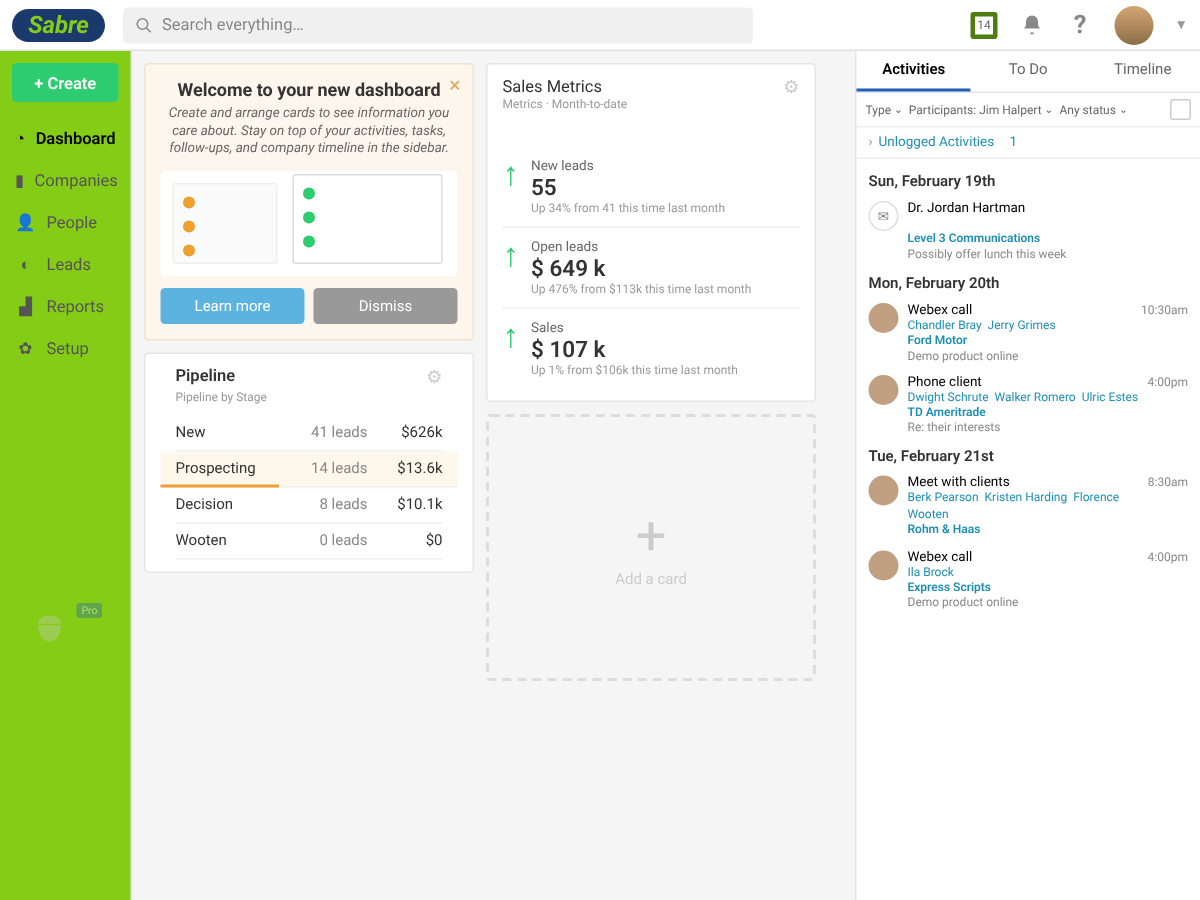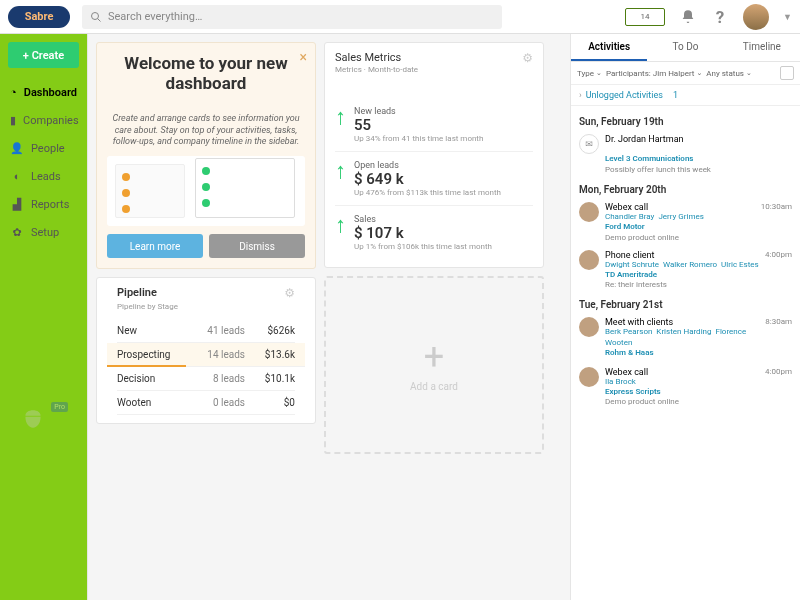--- a/index.html
+++ b/index.html
@@ -1,39 +1,39 @@
 <!DOCTYPE html>
 <html><head>
 <meta charset="utf-8">
 <style>
 *{box-sizing:border-box;margin:0;padding:0;font-family:-apple-system,BlinkMacSystemFont,"Segoe UI",Roboto,sans-serif}
 body{width:800px;height:600px;background:#f5f5f5;overflow:hidden;font-size:11px;color:#333}
 .topbar{height:34px;background:#fff;border-bottom:1px solid #e0e0e0;display:flex;align-items:center;padding:0 8px}
-.logo{width:62px;height:22px;background:#1a3a6e;border-radius:11px;color:#fdba74;font-weight:bold;display:flex;align-items:center;justify-content:center;font-size:11px;margin-right:12px}
+.logo{width:62px;height:22px;background:#1a3a6e;border-radius:11px;color:#84cc16;font-style:italic;font-weight:bold;display:flex;align-items:center;justify-content:center;font-size:16px;margin-right:12px}
 .search{flex:1;height:24px;background:#f0f0f0;border-radius:3px;display:flex;align-items:center;padding:0 8px;color:#888;max-width:420px}
 .search svg{margin-right:6px}
 .topicons{margin-left:auto;display:flex;align-items:center;gap:14px}
 .topicons .ico{width:18px;height:18px;color:#666;display:flex;align-items:center;justify-content:center;position:relative}
-.calbadge{border:1px solid #4d7c0f;border-radius:2px;width:40px;height:18px;font-size:8px;display:flex;align-items:center;justify-content:center;color:#666}
+.calbadge{border:3px solid #4d7c0f;border-radius:2px;width:18px;height:18px;font-size:8px;display:flex;align-items:center;justify-content:center;color:#666}
 .avatar{width:26px;height:26px;border-radius:50%;background:linear-gradient(#d4a574,#8b6f47)}
 .main{display:flex;height:566px}
 .sidebar{width:88px;background:#84cc16;border-right:1px solid #e5e5e5;padding:8px 0}
 .create{margin:0 8px 10px;height:26px;background:#2ecc71;color:#fff;border-radius:3px;display:flex;align-items:center;justify-content:center;font-size:11px;font-weight:600}
 .nav-item{display:flex;align-items:center;padding:7px 10px;color:#555;gap:7px;font-size:11px;cursor:pointer}
 .nav-item.active{color:#000;font-weight:600}
 .nav-item .ni{width:14px;height:14px;display:flex;align-items:center;justify-content:center}
 .acorn{margin-top:160px;width:30px;height:30px;margin-left:20px;opacity:.35;position:relative}
 .acorn .pro{position:absolute;top:-4px;right:-18px;background:#1e5fb3;color:#fff;font-size:7px;padding:1px 3px;border-radius:2px}
 .content{flex:1;padding:8px;display:flex;gap:8px;overflow:hidden}
 .col{display:flex;flex-direction:column;gap:8px}
 .col1{width:220px}.col2{width:220px}
 .card{background:#fff;border:1px solid #e5e5e5;border-radius:3px}
 .welcome{background:#fdf6ec;border:1px solid #f0e4d0;padding:10px;position:relative}
 .welcome .closex{position:absolute;top:6px;right:8px;color:#e0a860;font-size:14px;cursor:pointer}
-.welcome h3{font-size:17px;text-align:center;margin-bottom:20px}
+.welcome h3{font-size:12px;text-align:center;margin-bottom:4px}
 .welcome p{font-size:9px;color:#666;text-align:center;font-style:italic;line-height:1.3;margin-bottom:8px}
 .welcome .illus{height:70px;background:#fff;border-radius:3px;margin-bottom:8px;position:relative;overflow:hidden}
 .welcome .illus .box1{position:absolute;left:8px;top:8px;width:70px;height:54px;background:#fafafa;border:1px solid #eee;border-radius:2px}
 .welcome .illus .box2{position:absolute;left:88px;top:2px;width:100px;height:60px;background:#fff;border:1px solid #ddd;border-radius:2px}
 .welcome .illus .dot{width:8px;height:8px;border-radius:50%;position:absolute}
 .welcome .btns{display:flex;gap:6px}
 .welcome .btn{flex:1;height:24px;border-radius:3px;display:flex;align-items:center;justify-content:center;font-size:10px;color:#fff;cursor:pointer}
 .btn.learn{background:#5db3e0}.btn.dismiss{background:#999}
 .pipeline{padding:8px 20px}
 .pipeline .hdr{display:flex;justify-content:space-between;margin-bottom:2px}

